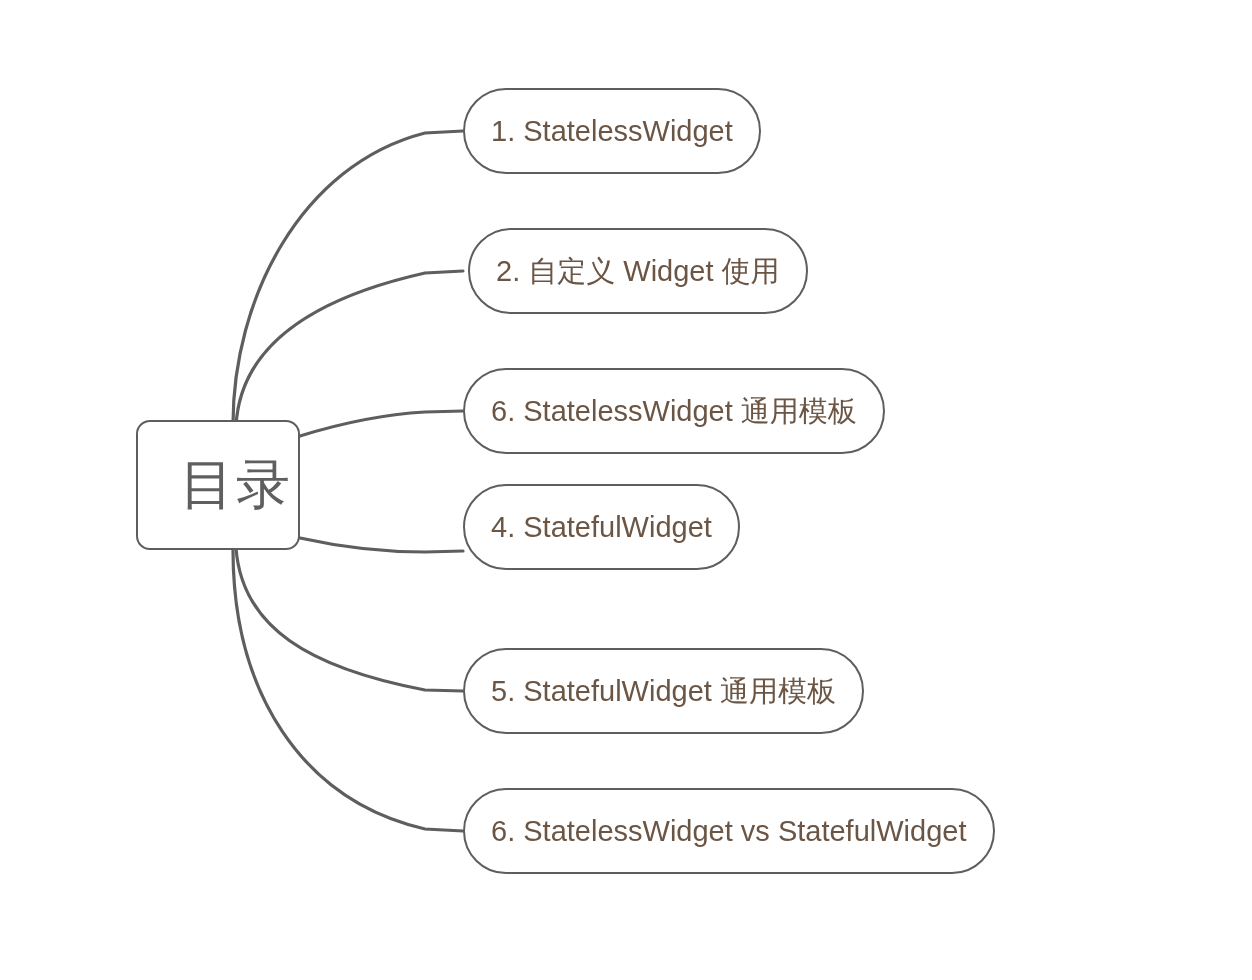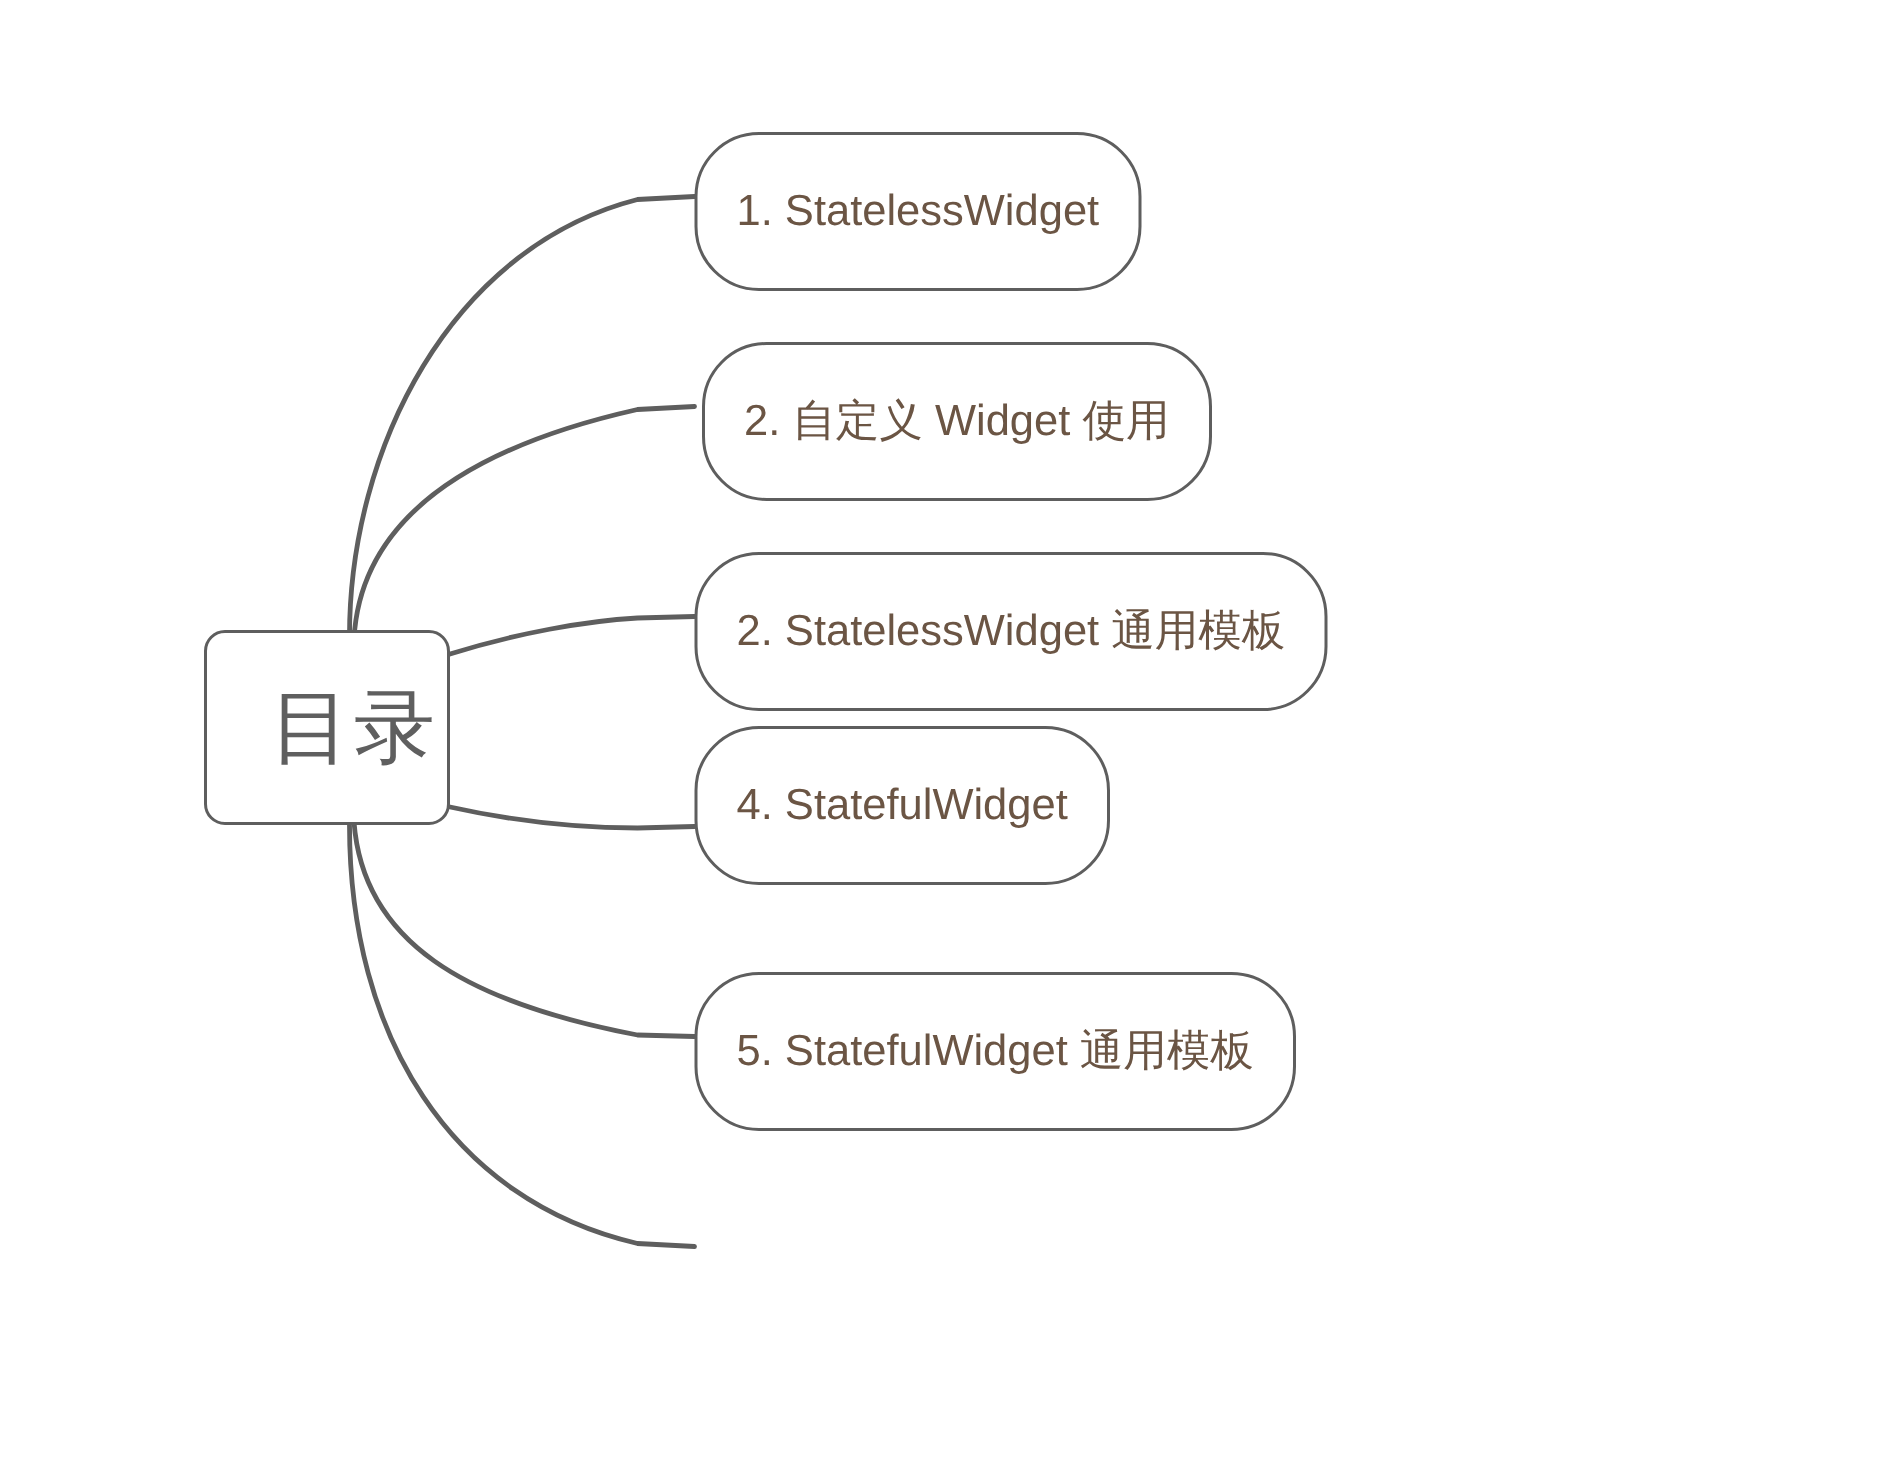--- a/index.html
+++ b/index.html
@@ -41,21 +41,21 @@
     top: 420px;
     width: 164px;
     height: 130px;
     border-radius: 14px;
     font-size: 54px;
     letter-spacing: 2px;
     color: #5f5f5f;
     padding-left: 36px;
   }
   .leaf-node {
-    height: 106px;
+    height: 86px;
     border-radius: 43px;
     font-size: 29px;
     padding: 17px 26px;
   }
   .leaf-label {
     display: inline-block;
     line-height: 1;
   }
 </style>
 </head>
@@ -80,25 +80,28 @@
 
   <div class="node leaf-node" style="left:463px; top:88px;">
     <span class="leaf-label">1. StatelessWidget</span>
   </div>
 
   <div class="node leaf-node" style="left:468px; top:228px;">
     <span class="leaf-label">2. 自定义 Widget 使用</span>
   </div>
 
   <div class="node leaf-node" style="left:463px; top:368px;">
-    <span class="leaf-label">2. StatelessWidget 通用模板</span>
+    <span class="leaf-label">6. StatelessWidget 通用模板</span>
   </div>
 
   <div class="node leaf-node" style="left:463px; top:484px;">
     <span class="leaf-label">4. StatefulWidget</span>
   </div>
 
   <div class="node leaf-node" style="left:463px; top:648px;">
     <span class="leaf-label">5. StatefulWidget 通用模板</span>
   </div>
 
+  <div class="node leaf-node" style="left:463px; top:788px;">
+    <span class="leaf-label">6. StatelessWidget vs StatefulWidget</span>
+  </div>
 
 </div>
 
 </body></html>

